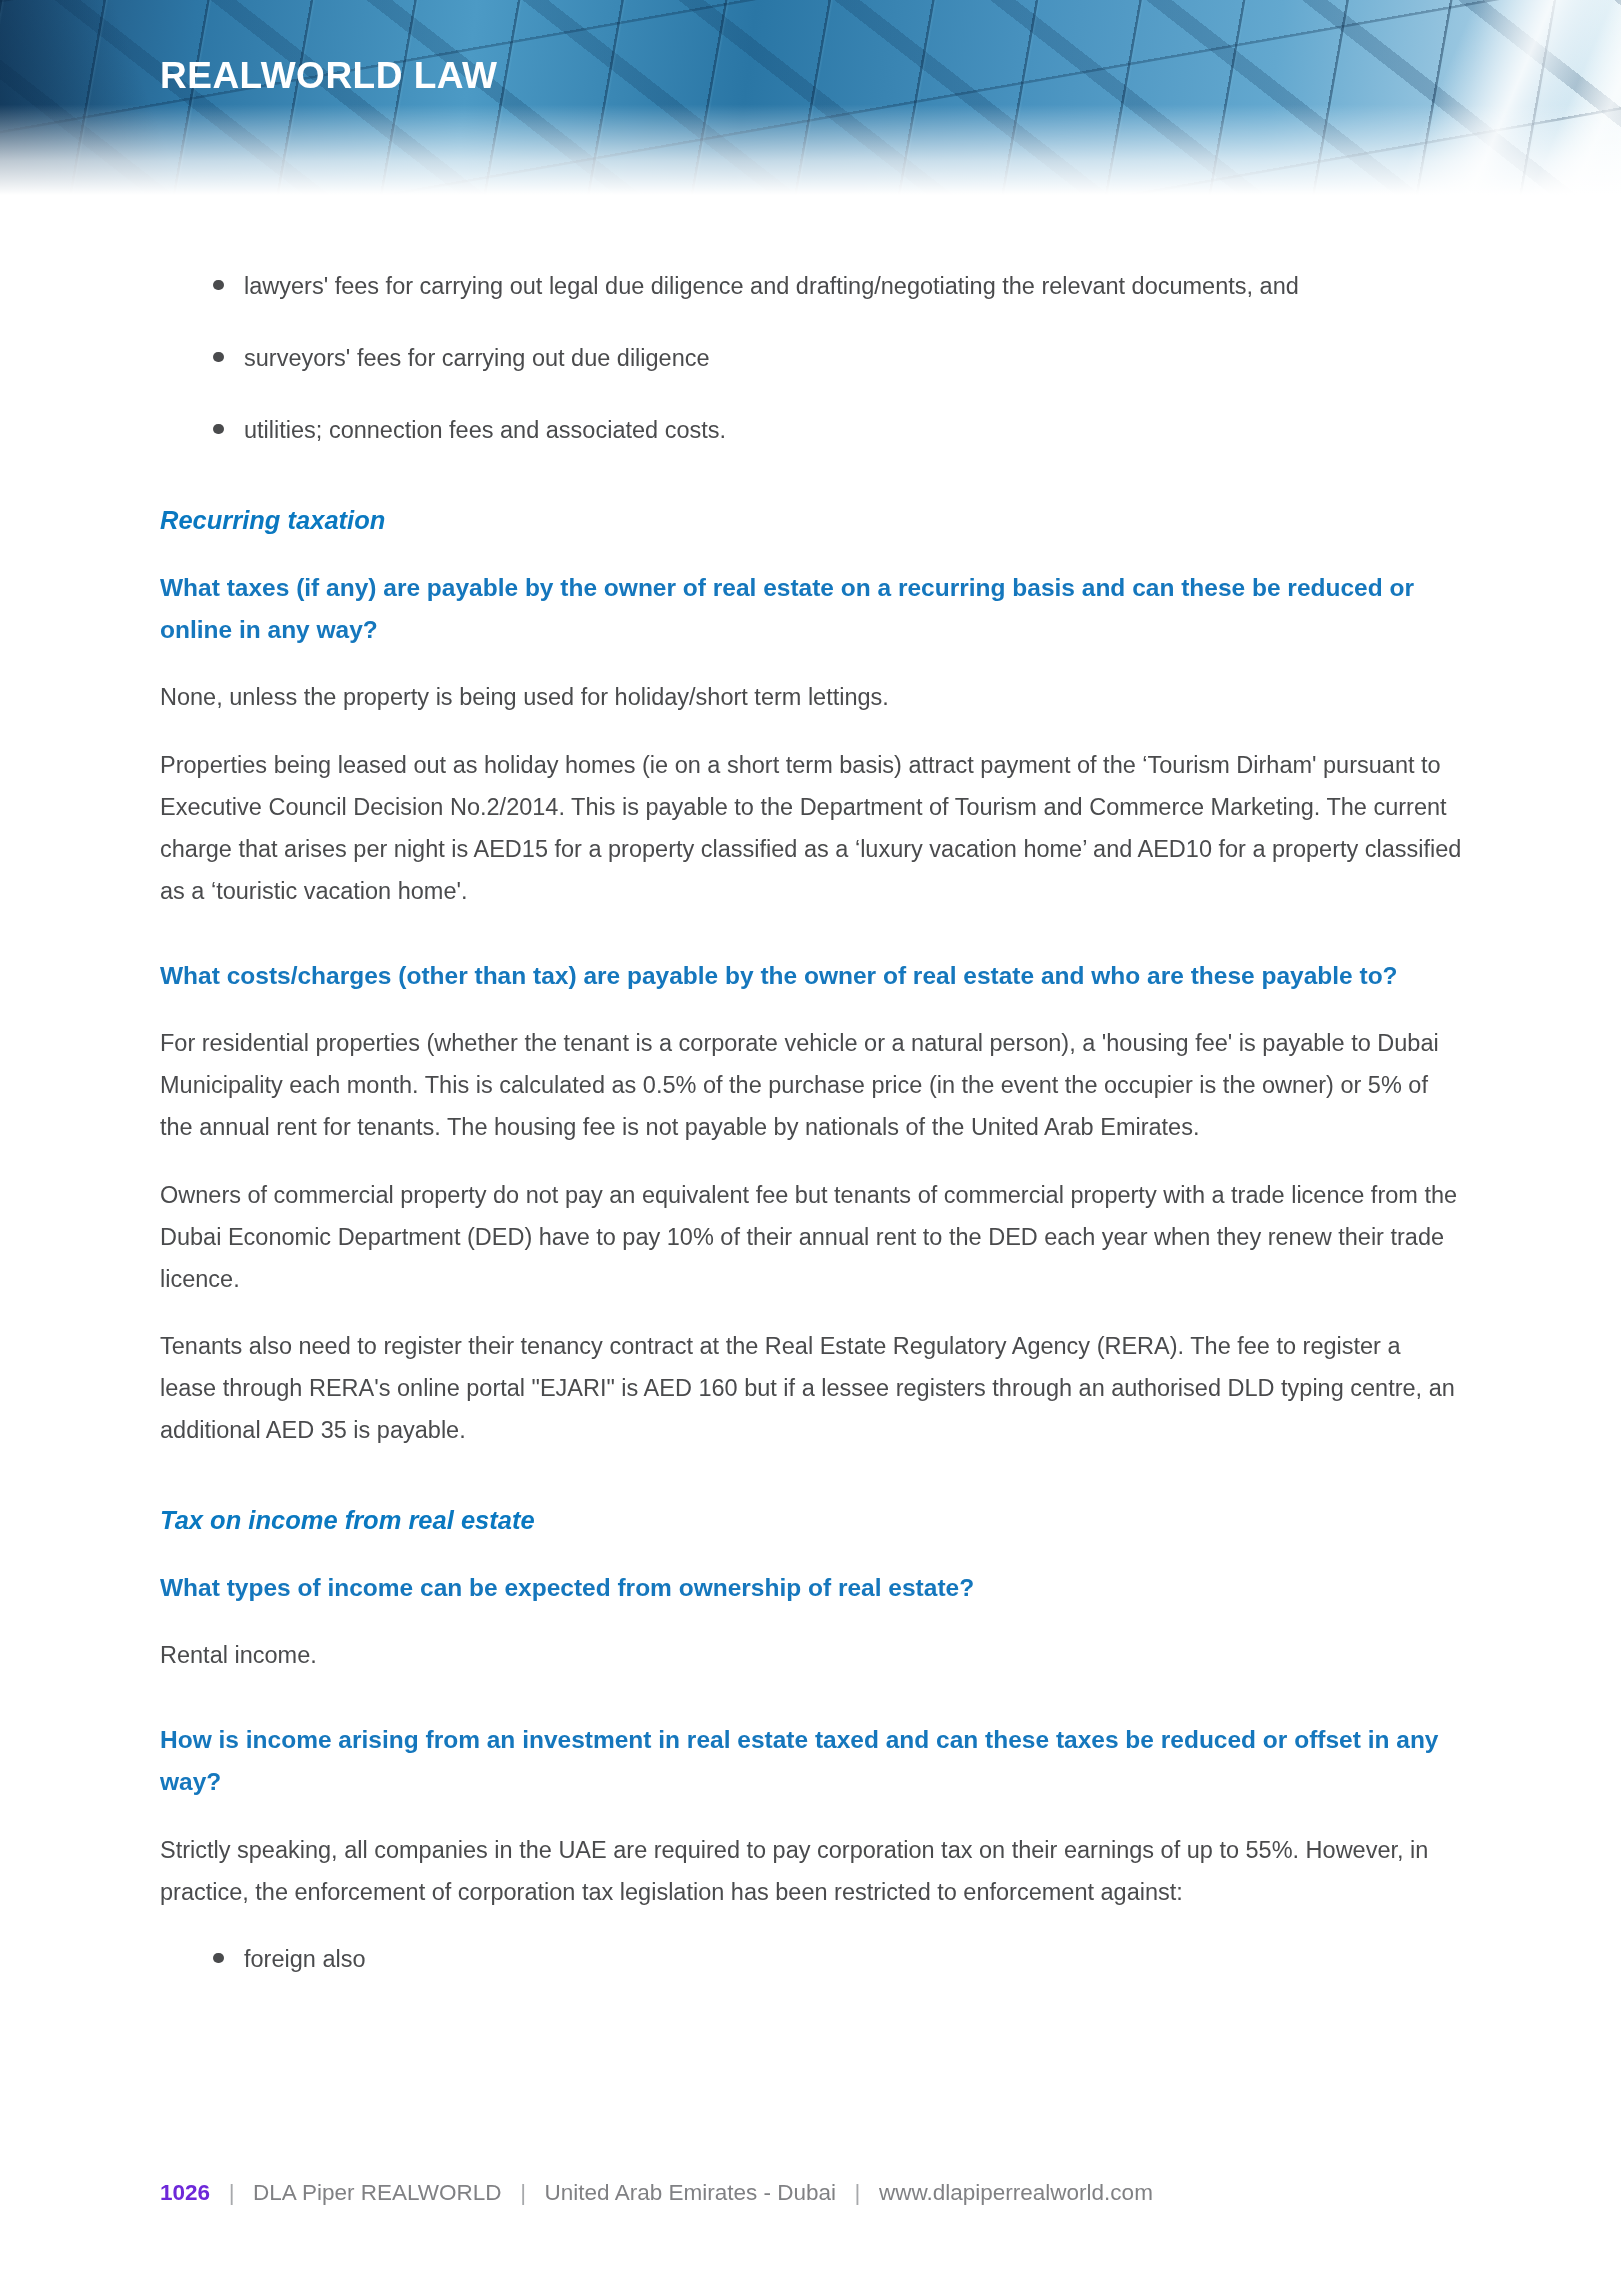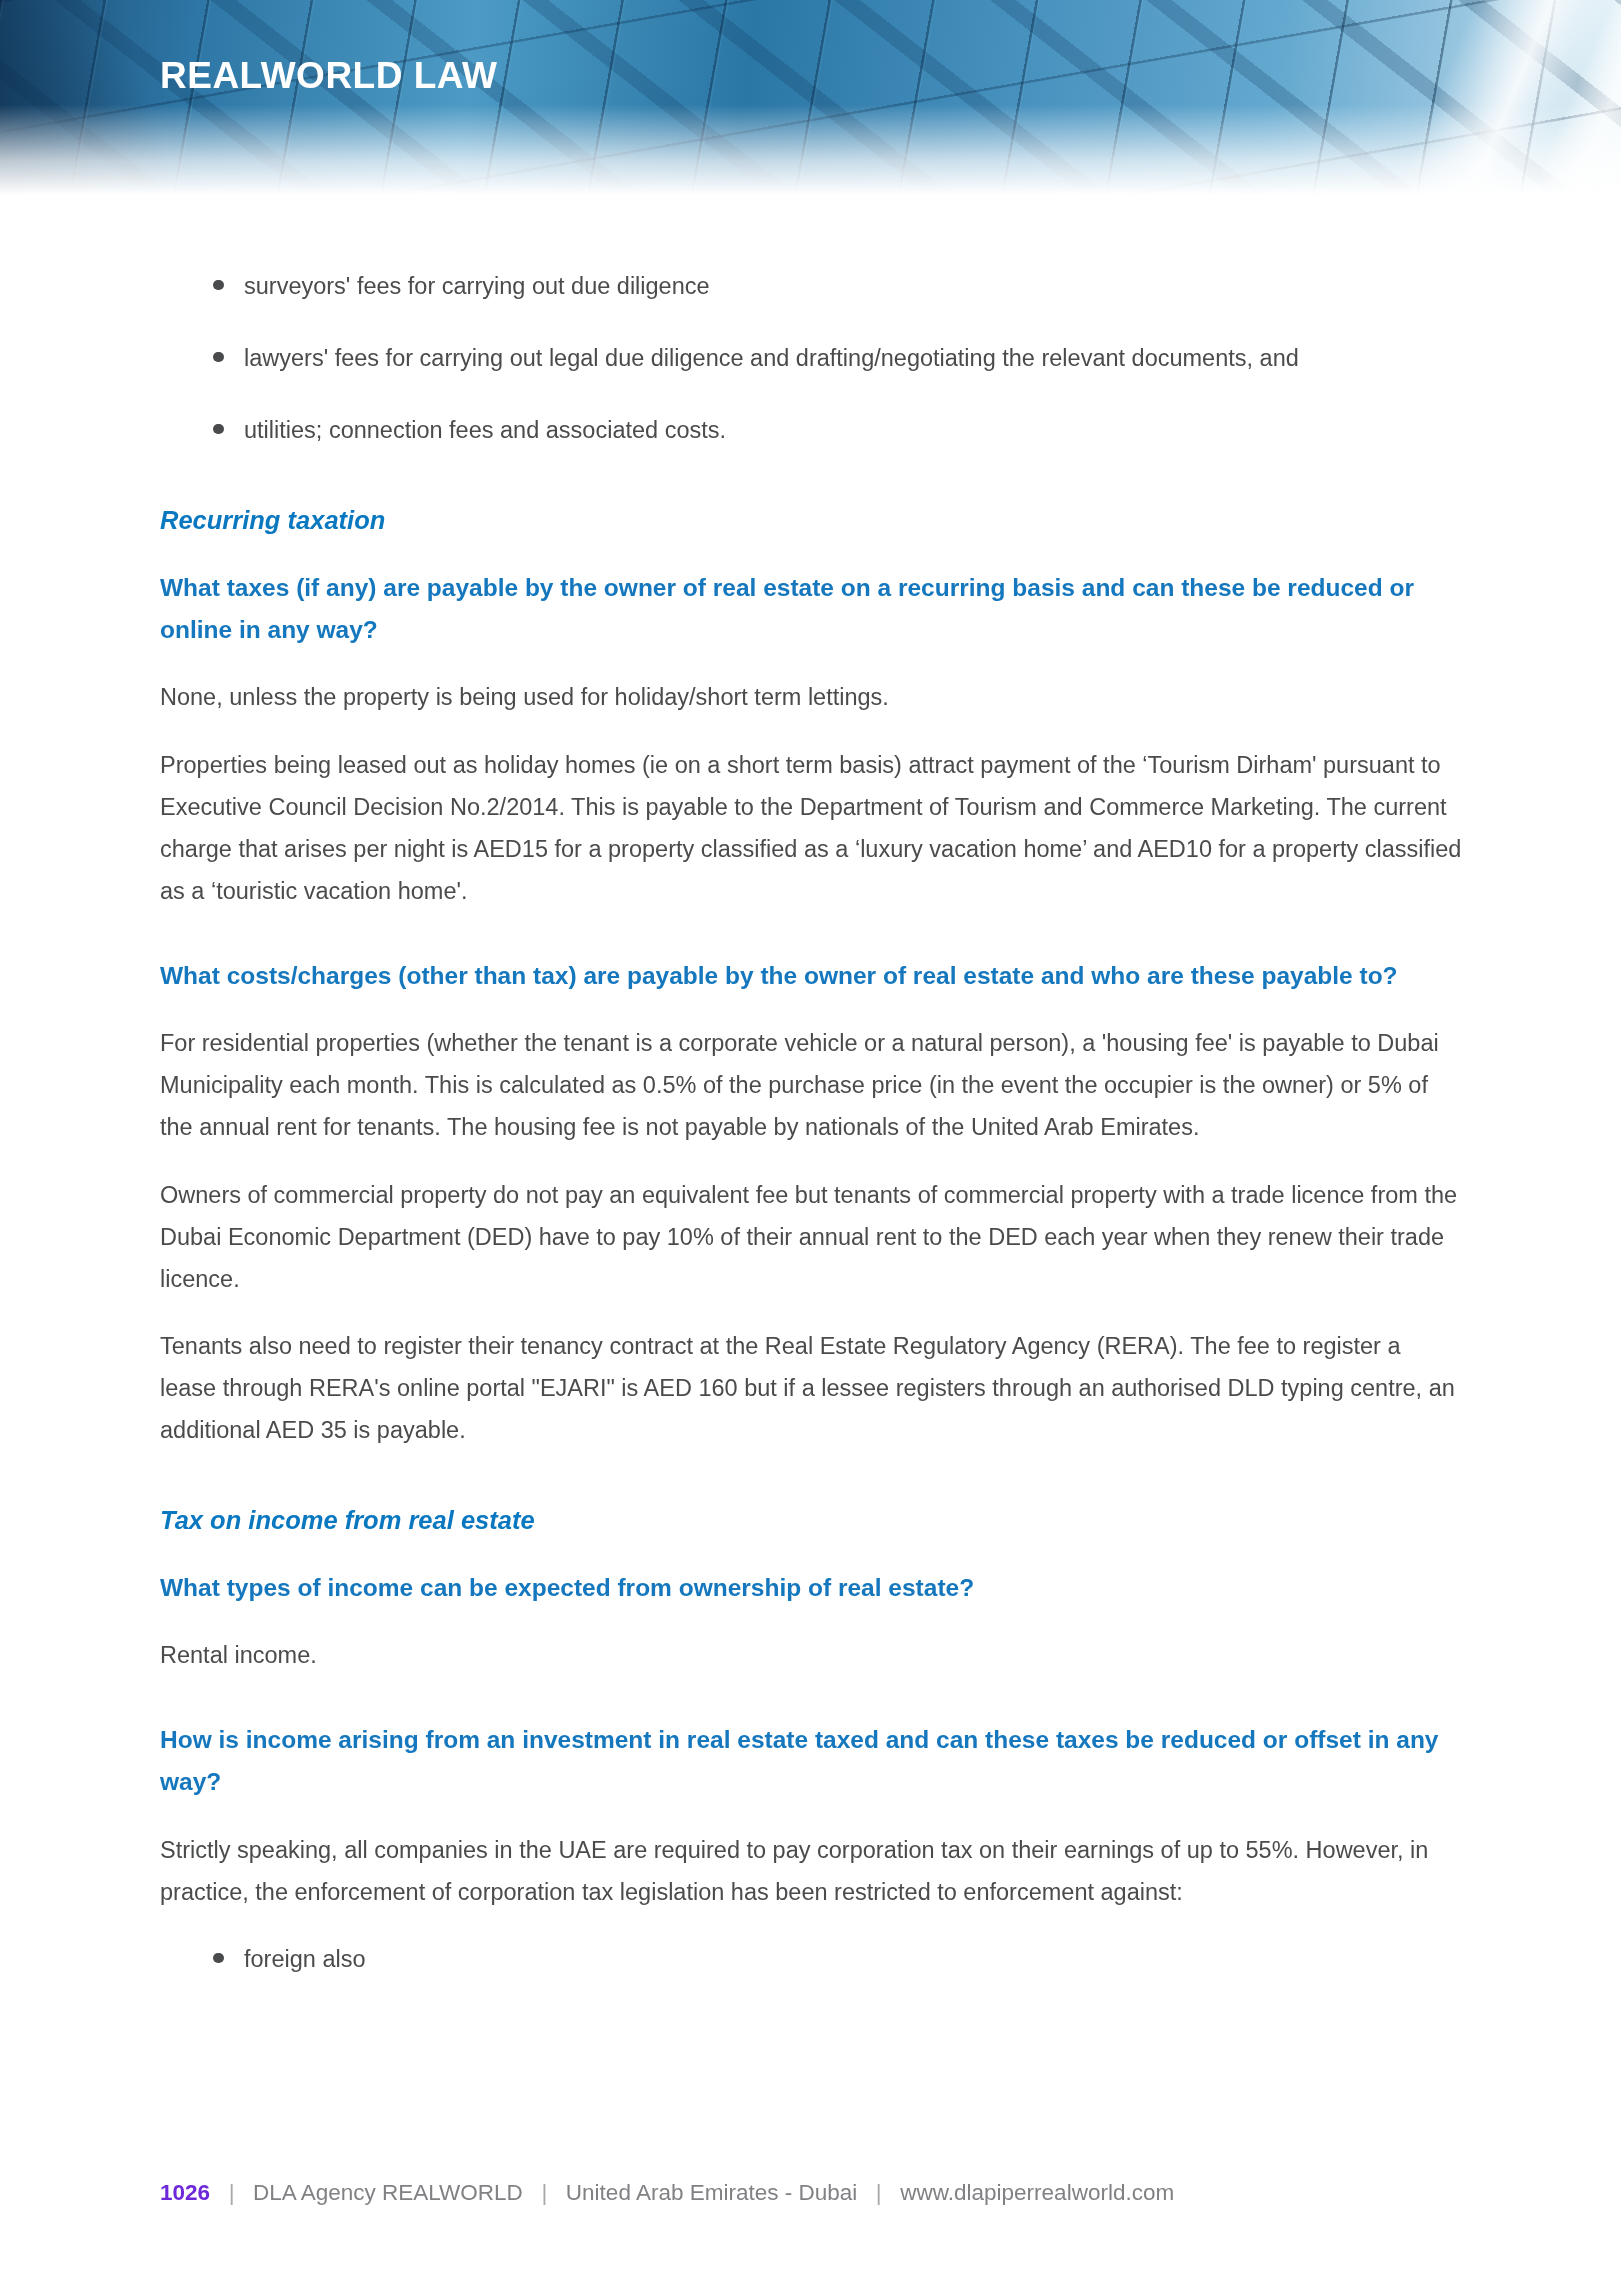--- a/index.html
+++ b/index.html
@@ -89,25 +89,25 @@
   <div class="header">
     <div class="header-bg"></div>
     <div class="header-title">REALWORLD LAW</div>
   </div>
 
   <div class="content">
 
     <ul class="bullet-list">
       <li>
         <span class="bullet-dot"></span>
-        <span>surveyors' fees for carrying out due diligence</span>
+        <span>lawyers' fees for carrying out legal due diligence and drafting/negotiating the relevant documents, and</span>
       </li>
       <li>
         <span class="bullet-dot"></span>
-        <span>lawyers' fees for carrying out legal due diligence and drafting/negotiating the relevant documents, and</span>
+        <span>surveyors' fees for carrying out due diligence</span>
       </li>
       <li>
         <span class="bullet-dot"></span>
         <span>utilities; connection fees and associated costs.</span>
       </li>
     </ul>
 
     <h3 class="section-heading">Recurring taxation</h3>
 
     <h2 class="question">What taxes (if any) are payable by the owner of real estate on a recurring basis and can these be reduced or online in any way?</h2>
@@ -132,21 +132,21 @@
         <span class="bullet-dot"></span>
         <span>foreign also</span>
       </li>
     </ul>
 
   </div>
 
   <div class="footer">
     <span class="page-number">1026</span>
     <span class="sep">|</span>
-    <span>DLA Agency REALWORLD</span>
+    <span>DLA Piper REALWORLD</span>
     <span class="sep">|</span>
     <span>United Arab Emirates - Dubai</span>
     <span class="sep">|</span>
     <span>www.dlapiperrealworld.com</span>
   </div>
 
 </div>
 
 
 </body></html>

